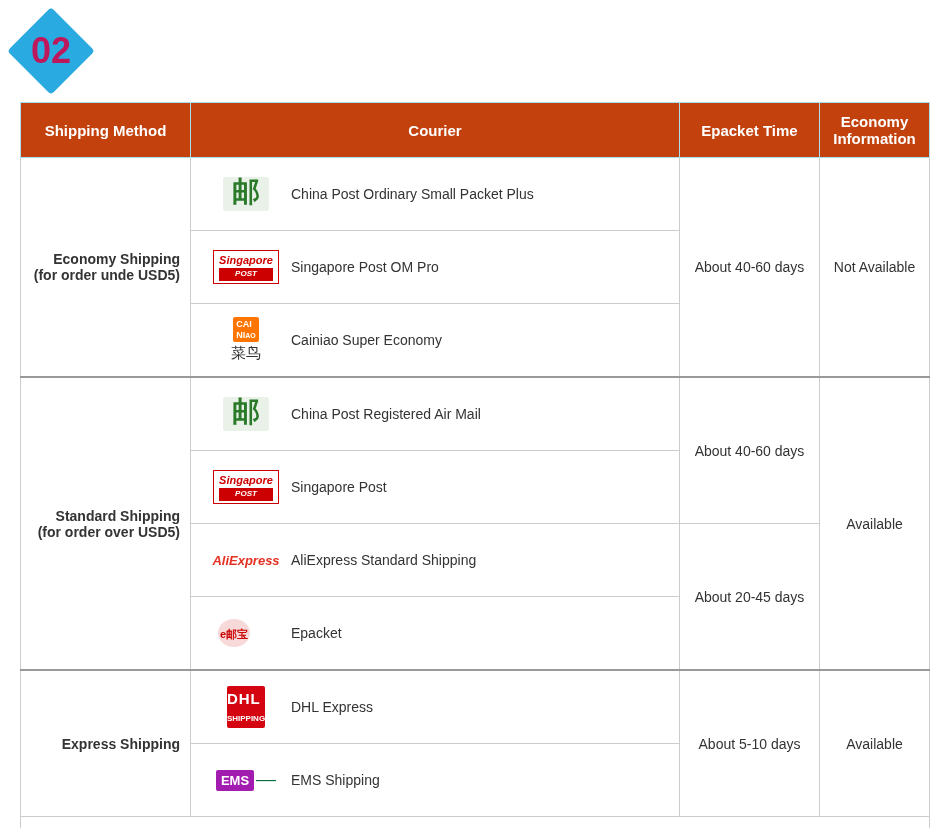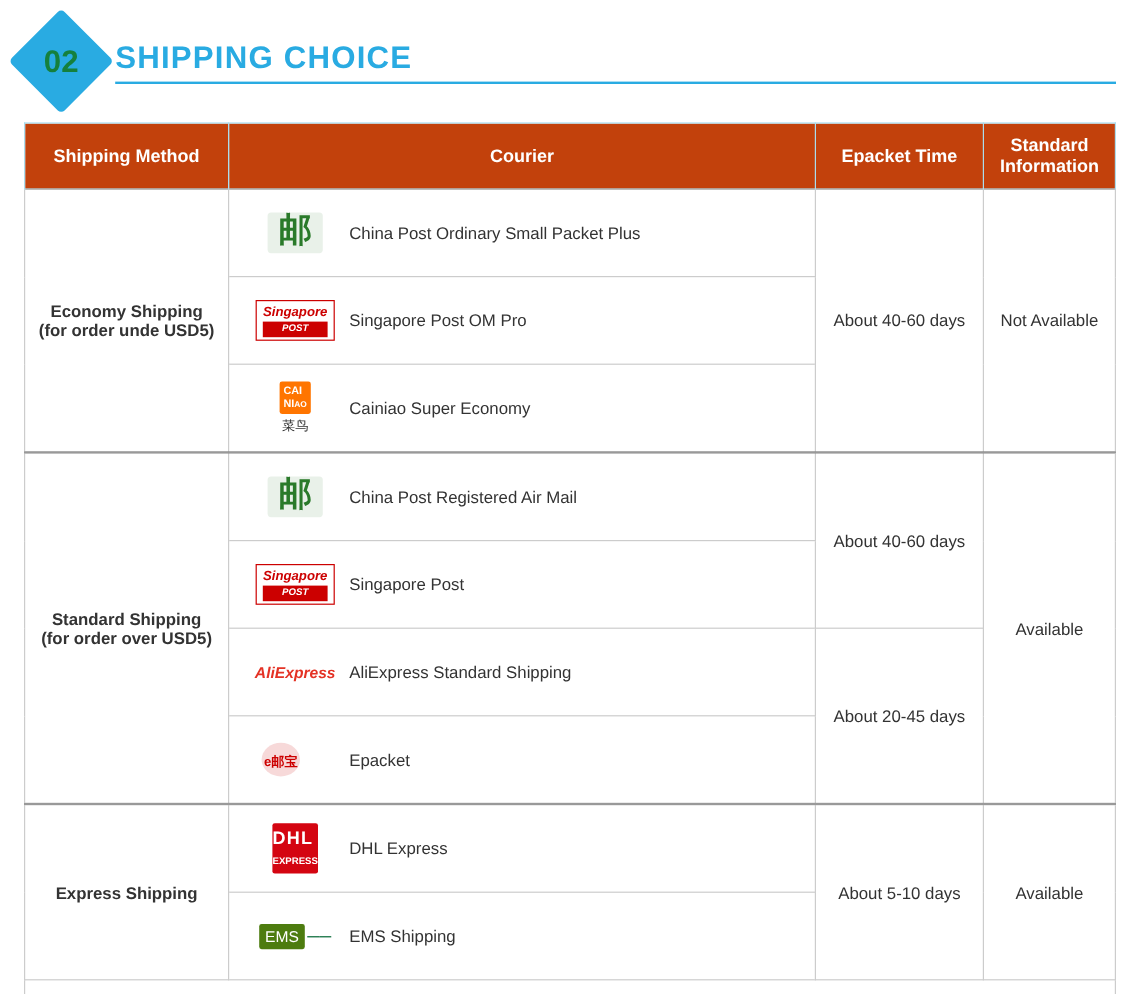--- a/index.html
+++ b/index.html
@@ -33,22 +33,22 @@
       top: 0; left: 0;
       border-radius: 4px;
     }
     .step-badge .num {
       position: absolute;
       width: 100%;
       height: 100%;
       display: flex;
       align-items: center;
       justify-content: center;
-      color: #15803d;
-      font-size: 26px;
+      color: #be185d;
+      font-size: 36px;
       font-weight: bold;
       z-index: 1;
     }
     .header-title {
       font-size: 26px;
       font-weight: bold;
       color: #29abe2;
       letter-spacing: 1px;
       border-bottom: 2px solid #29abe2;
       flex: 1;
@@ -71,21 +71,21 @@
       border: 1px solid #aaddee;
     }
     .shipping-table td {
       border: 1px solid #ccc;
       padding: 8px 10px;
       vertical-align: middle;
       font-size: 14px;
       color: #333;
     }
     .shipping-method-cell {
-      text-align: center;
+      text-align: right;
       font-size: 15px;
       font-weight: bold;
       color: #333;
       width: 170px;
     }
     .courier-cell {
       display: flex;
       align-items: center;
       gap: 10px;
       padding: 8px 10px;
@@ -122,30 +122,29 @@
     }
   </style>
 </head>
 <body>
 
 <div class="header">
   <div class="step-badge">
     <div class="diamond"></div>
     <div class="num">02</div>
   </div>
-  <div class="header-title">SHIPPING CHOICE</div>
 </div>
 
 <table class="shipping-table">
   <thead>
     <tr>
       <th>Shipping Method</th>
       <th>Courier</th>
       <th>Epacket Time</th>
-      <th>Standard Information</th>
+      <th>Economy Information</th>
     </tr>
   </thead>
   <tbody id="table-body">
   <tr>
         <td class="shipping-method-cell" rowspan="3" style="white-space:pre-line;">Economy Shipping
 (for order unde USD5)</td>
         <td>
           <div class="courier-cell">
             <div class="courier-logo">
           <svg width="50" height="38" viewBox="0 0 50 38">
@@ -174,21 +173,21 @@
       </tr>
       <tr>
         <td>
           <div class="courier-cell">
             <div class="courier-logo">
           <div style="display:flex;align-items:center;gap:2px;flex-direction:column;">
             <div style="background:#ff7500;color:#fff;font-size:9px;font-weight:bold;padding:2px 3px;border-radius:2px;line-height:1.2;">
               <div>CAI</div>
               <div>NI<span style="font-size:7px;">AO</span></div>
             </div>
-            <div style="font-size:11px;text-align:right;">菜鸟</div>
+            <div style="font-size:15px;text-align:right;">菜鸟</div>
           </div>
         </div>
             <span class="courier-name">Cainiao Super Economy</span>
           </div>
         </td>
       </tr>
       <tr style="border-top: 2px solid rgb(153, 153, 153);">
       <td class="shipping-method-cell" rowspan="4" style="white-space:pre-line;">Standard Shipping
 (for order over USD5)</td>
       <td>
@@ -240,34 +239,34 @@
         </div>
           <span class="courier-name">Epacket</span>
         </div>
       </td>
     </tr>
       <tr style="border-top: 2px solid rgb(153, 153, 153);">
         <td class="shipping-method-cell" rowspan="2">Express Shipping</td>
         <td>
           <div class="courier-cell">
             <div class="courier-logo">
-          <div style="background:#d40511;color:#fff;font-weight:bold;font-size:15px;padding:4px 0;border-radius:2px;letter-spacing:1px;">DHL<br><span style="font-size:8px;letter-spacing:0;">EXPRESS</span></div>
+          <div style="background:#d40511;color:#fff;font-weight:bold;font-size:15px;padding:4px 0;border-radius:2px;letter-spacing:1px;">DHL<br><span style="font-size:8px;letter-spacing:0;">SHIPPING</span></div>
         </div>
             <span class="courier-name">DHL Express</span>
           </div>
         </td>
         <td class="shipping-time-cell" rowspan="2">About 5-10 days</td>
         <td class="tracking-cell" rowspan="2">Available</td>
       </tr>
       <tr>
         <td>
           <div class="courier-cell">
             <div class="courier-logo">
           <div style="display:flex;align-items:center;gap:2px;">
-            <div style="color:#fff;background:#4d7c0f;font-weight:normal;font-size:13px;padding:3px 5px;border-radius:2px;">EMS</div>
+            <div style="color:#fff;background:#a21caf;font-weight:bold;font-size:13px;padding:3px 5px;border-radius:2px;">EMS</div>
             <div style="color:#006633;font-size:10px;font-weight:bold;">——</div>
           </div>
         </div>
             <span class="courier-name">EMS Shipping</span>
           </div>
         </td>
       </tr>
     </tbody>
 </table>
 

